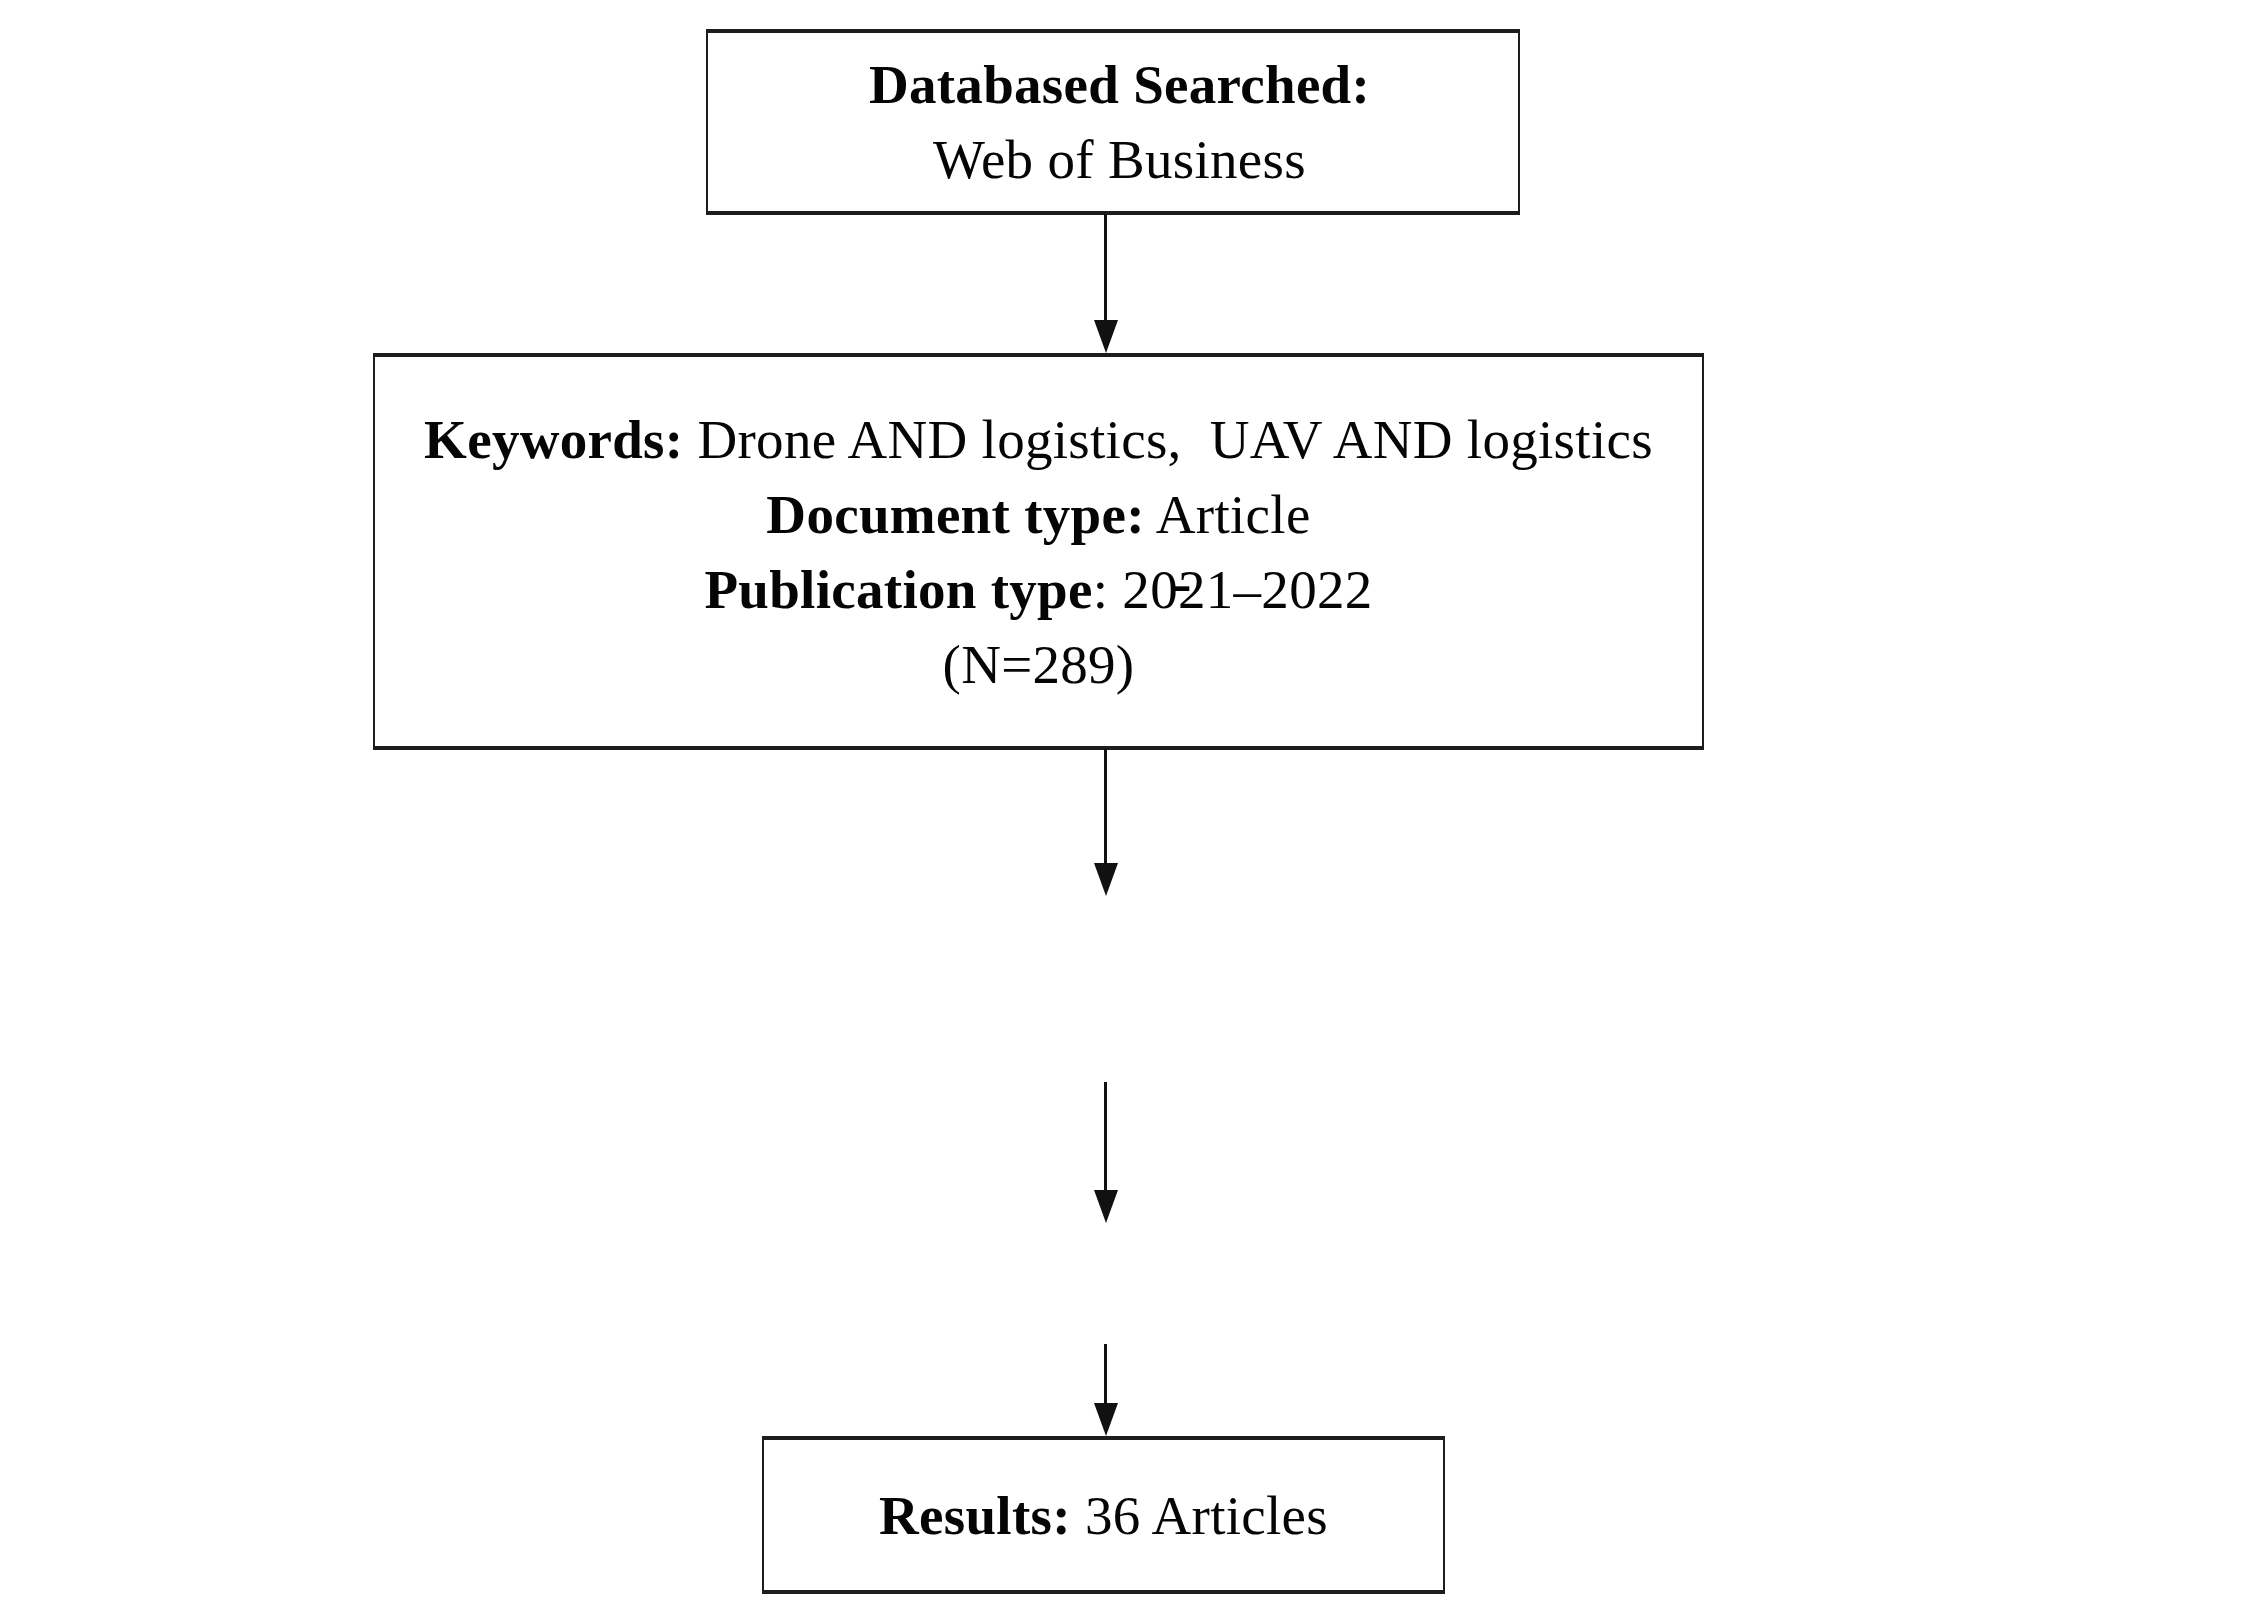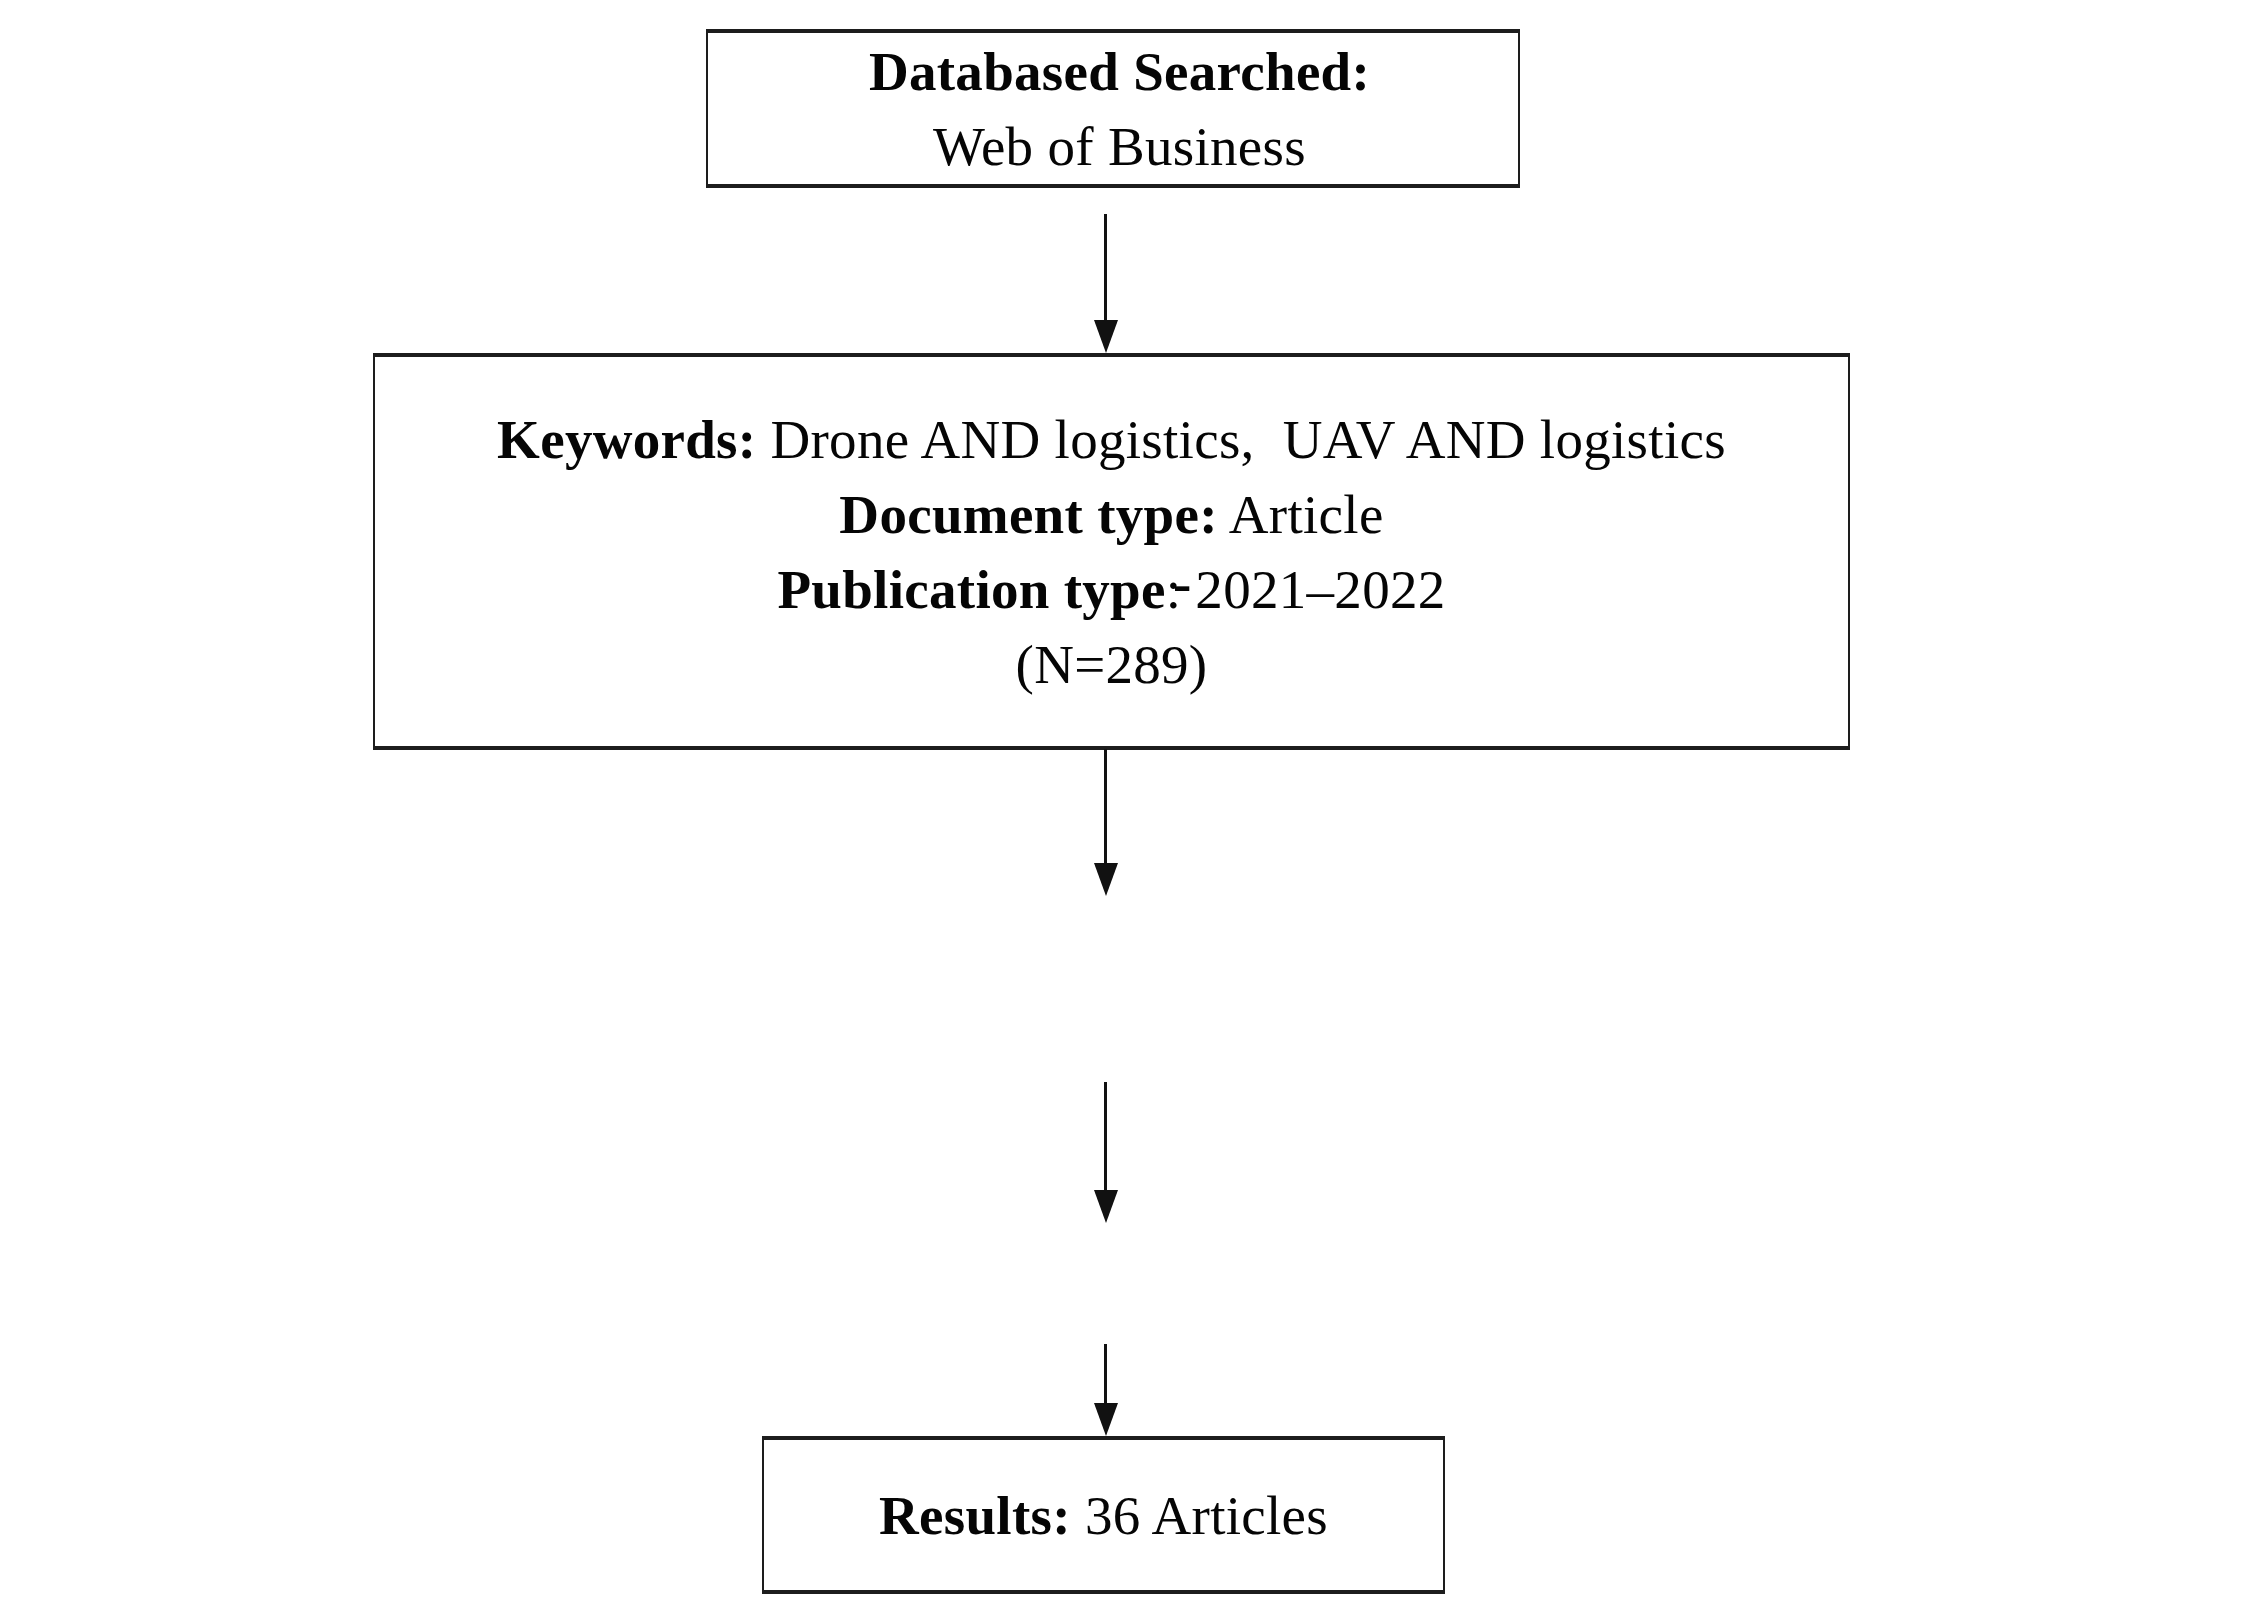--- a/index.html
+++ b/index.html
@@ -57,22 +57,22 @@
   }
   .stray-dash {
     position: absolute;
     left: 1173px;
     top: 556px;
     font-size: 55px;
     line-height: 55px;
     font-weight: 700;
   }
   
-  .box-1 { left: 706px; top: 29px;   width: 814px; height: 159px; padding-left: 13px; }
-  .box-2 { left: 373px;  top: 353px;  width: 1477px; height: 397px; }
+  .box-1 { left: 706px; top: 29px;   width: 814px; height: 186px; padding-left: 13px; }
+  .box-2 { left: 373px;  top: 353px;  width: 1331px; height: 397px; }
   .box-3 { left: 22.5px;   top: 896px; width: 2214px; height: 187px; }
   .box-4 { left: 443px;  top: 1222px; width: 1329px; height: 123px; }
   .box-5 { left: 762px; top: 1436px; width: 683px; height: 158px; }
   .arrow-1 { left: 1093px; top: 214px;  height: 139px; }
   .arrow-2 { left: 1093px; top: 749px; height: 147px; }
   .arrow-3 { left: 1093px; top: 1082px; height: 141px; }
   .arrow-4 { left: 1093px; top: 1344px; height: 92px; }
 </style>
 </head>
 <body>

